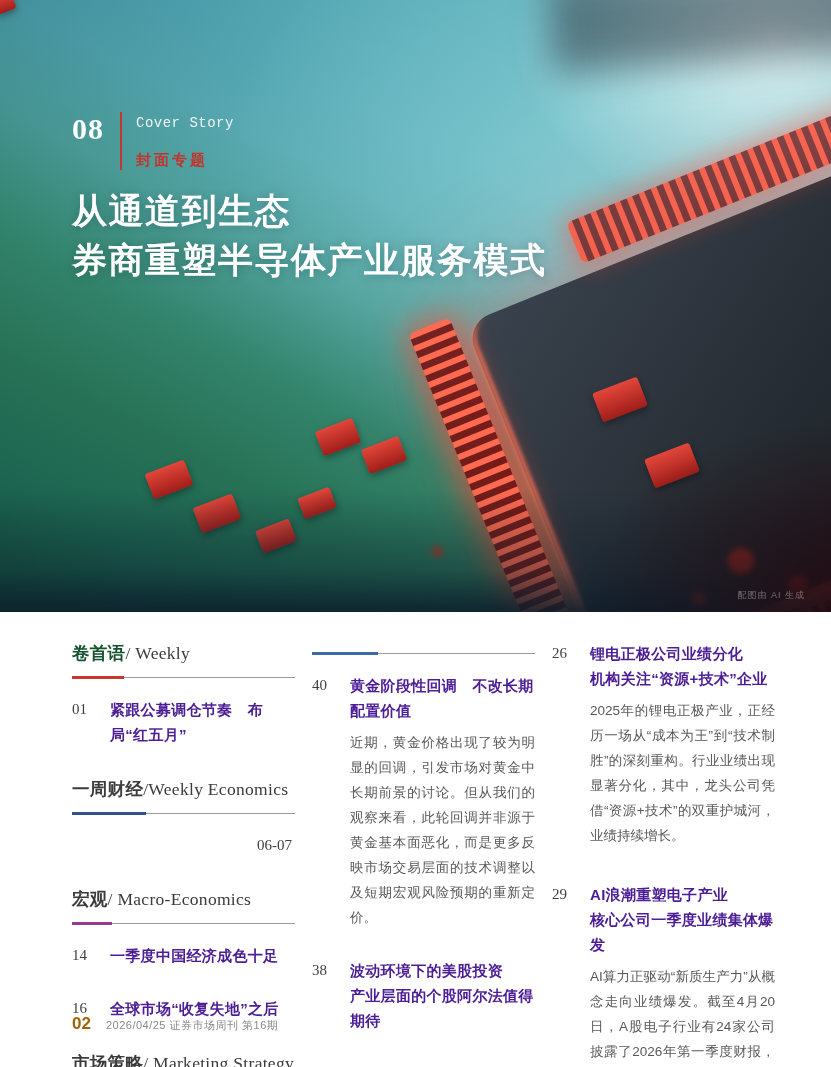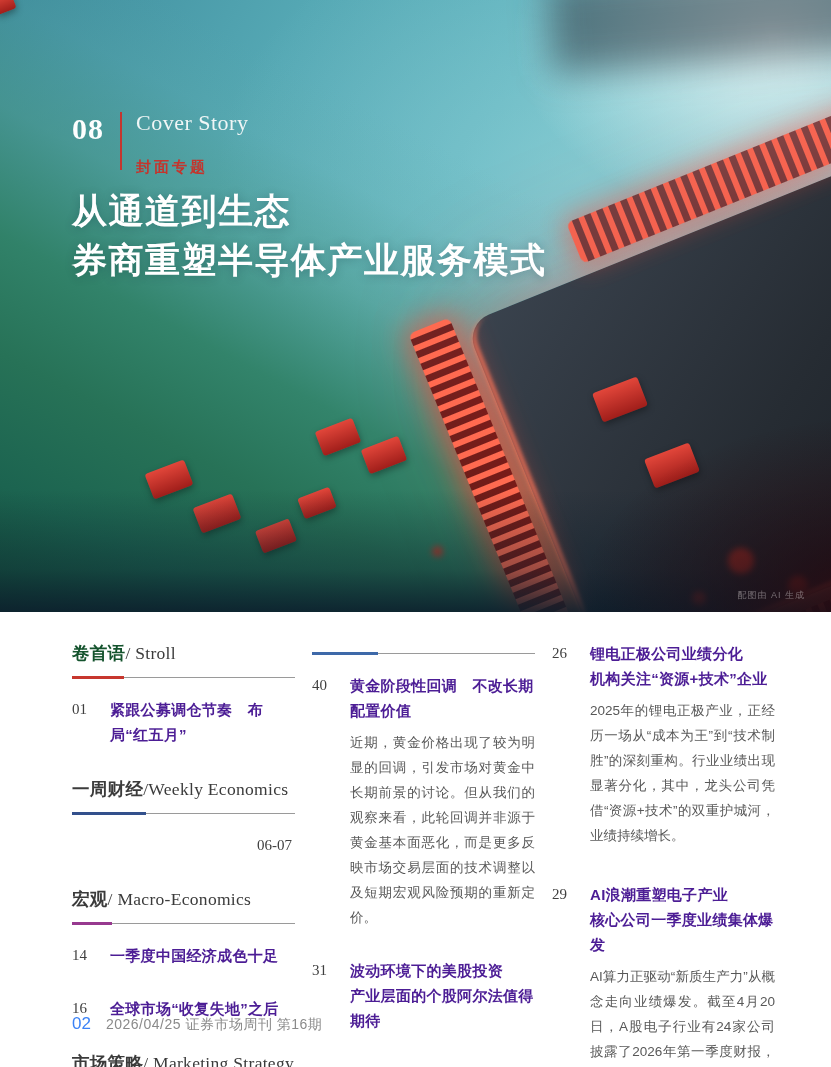--- a/index.html
+++ b/index.html
@@ -50,22 +50,22 @@
   .pins-top{top:-56px;left:30%;height:44px;width:85%;
     background:repeating-linear-gradient(to right,#ff5a44 0 6px, rgba(110,10,10,.8) 6px 13px);
     box-shadow:0 0 24px 6px rgba(255,70,50,.45);opacity:.9;}
   .smd{position:absolute;z-index:2;background:linear-gradient(180deg,#e2463a,#a01e1a);
     border-radius:3px;transform:rotate(-21deg);box-shadow:0 3px 7px rgba(0,0,0,.35);}
   .rdot{position:absolute;z-index:2;background:#c93326;border-radius:50%;filter:blur(3px);opacity:.85;}
   
   .kicker{position:absolute;left:72px;top:112px;z-index:5;display:flex;align-items:flex-start;}
   .kicker-num{font-family:"Liberation Serif",serif;font-weight:700;font-size:30px;line-height:34px;color:#fdfefe;letter-spacing:1px;}
   .kicker-divider{width:2px;height:58px;background:#C4362F;margin:0 14px 0 16px;}
-  .kicker-en{font-family:Liberation Serif, serif;font-size:22px;color:#f0f6f6;letter-spacing:.5px;line-height:22px;}
-  .kicker-zh{font-size:15px;font-weight:700;color:#C5342C;letter-spacing:3px;margin-top:24px;}
+  .kicker-en{font-family:Liberation Mono, monospace;font-size:14px;color:#f0f6f6;letter-spacing:.5px;line-height:22px;}
+  .kicker-zh{font-size:15px;font-weight:700;color:#C5342C;letter-spacing:3px;margin-top:17px;}
   .hero-title{position:absolute;left:72px;top:186px;z-index:5;color:#fff;
     font-weight:700;font-size:35px;line-height:49px;letter-spacing:1.5px;
     text-shadow:0 1px 10px rgba(0,40,50,.28);}
   .hero-intro{position:absolute;left:72px;top:298px;width:305px;z-index:5;color:#fff;
     font-size:15.5px;line-height:29px;font-weight:500;text-align:justify;
     text-shadow:0 1px 6px rgba(0,30,40,.35);}
   .hero-credit{position:absolute;right:74px;top:589px;z-index:5;font-size:9px;
     color:rgba(190,182,186,.55);letter-spacing:1px;}
   
   .toc{position:absolute;left:0;top:612px;width:831px;box-sizing:border-box;
@@ -80,22 +80,22 @@
   .seg{position:absolute;left:0;bottom:-1px;height:3px;}
   .sec{margin-bottom:8px;}
   .item{display:flex;margin-top:19px;justify-content:flex-end;}
   .item.gap{margin-top:28px;}
   .inum{flex:0 0 38px;width:38px;font-family:"Liberation Serif",serif;font-size:15px;color:#3f3f3f;line-height:24px;}
   .ibody-wrap{flex:1;}
   .ititle{font-weight:700;font-size:15px;color:#4c1d95;line-height:25px;letter-spacing:.3px;}
   .ipara{margin-top:7px;font-size:13.5px;color:#585858;line-height:25px;text-align:justify;}
   
   .footer{position:absolute;left:72px;top:1014px;display:flex;align-items:baseline;gap:15px;}
-  .fpage{font-weight:400;font-size:17px;color:#3b82f6;}
-  .finfo{font-size:14px;color:#8a8a8a;letter-spacing:.5px;}
+  .fpage{font-weight:700;font-size:17px;color:#a16207;}
+  .finfo{font-size:11px;color:#8a8a8a;letter-spacing:.5px;}
 </style>
 </head>
 <body>
 
 <div class="hero">
   <div class="darkband"></div>
 
   <div class="chip">
     <div class="edgeglow"></div>
     <div class="pins pins-left"></div>
@@ -132,21 +132,21 @@
   </div>
 
   <div class="hero-credit">配图由 AI 生成</div>
 </div>
 
 <div class="toc">
 
   <div class="col">
     <div class="sec">
       <div class="sec-head">
-        <span class="sec-zh red">卷首语</span><span>/ Stroll</span>
+        <span class="sec-zh red">卷首语</span><span>/ Weekly</span>
       </div>
       <div class="sec-rule">
           <span class="seg" style="width:52px;background:#C7372E;"></span>
         </div>
     </div>
     <div class="item">
       <div class="inum">01</div>
       <div class="ibody-wrap">
           <div class="ititle">紧跟公募调仓节奏　布局“红五月”</div>
         </div>
@@ -201,21 +201,21 @@
         </div>
     </div>
     <div class="item">
       <div class="inum">40</div>
       <div class="ibody-wrap">
         <div class="ititle">黄金阶段性回调　不改长期配置价值</div>
         <div class="ipara">近期，黄金价格出现了较为明显的回调，引发市场对黄金中长期前景的讨论。但从我们的观察来看，此轮回调并非源于黄金基本面恶化，而是更多反映市场交易层面的技术调整以及短期宏观风险预期的重新定价。</div>
       </div>
     </div>
     <div class="item gap">
-      <div class="inum">31</div>
+      <div class="inum">38</div>
       <div class="ibody-wrap">
         <div class="ititle">波动环境下的美股投资</div>
         <div class="ititle">产业层面的个股阿尔法值得期待</div>
       </div>
     </div>
 
   </div>
 
   <div class="col">
     <div class="item" style="margin-top:0;">

